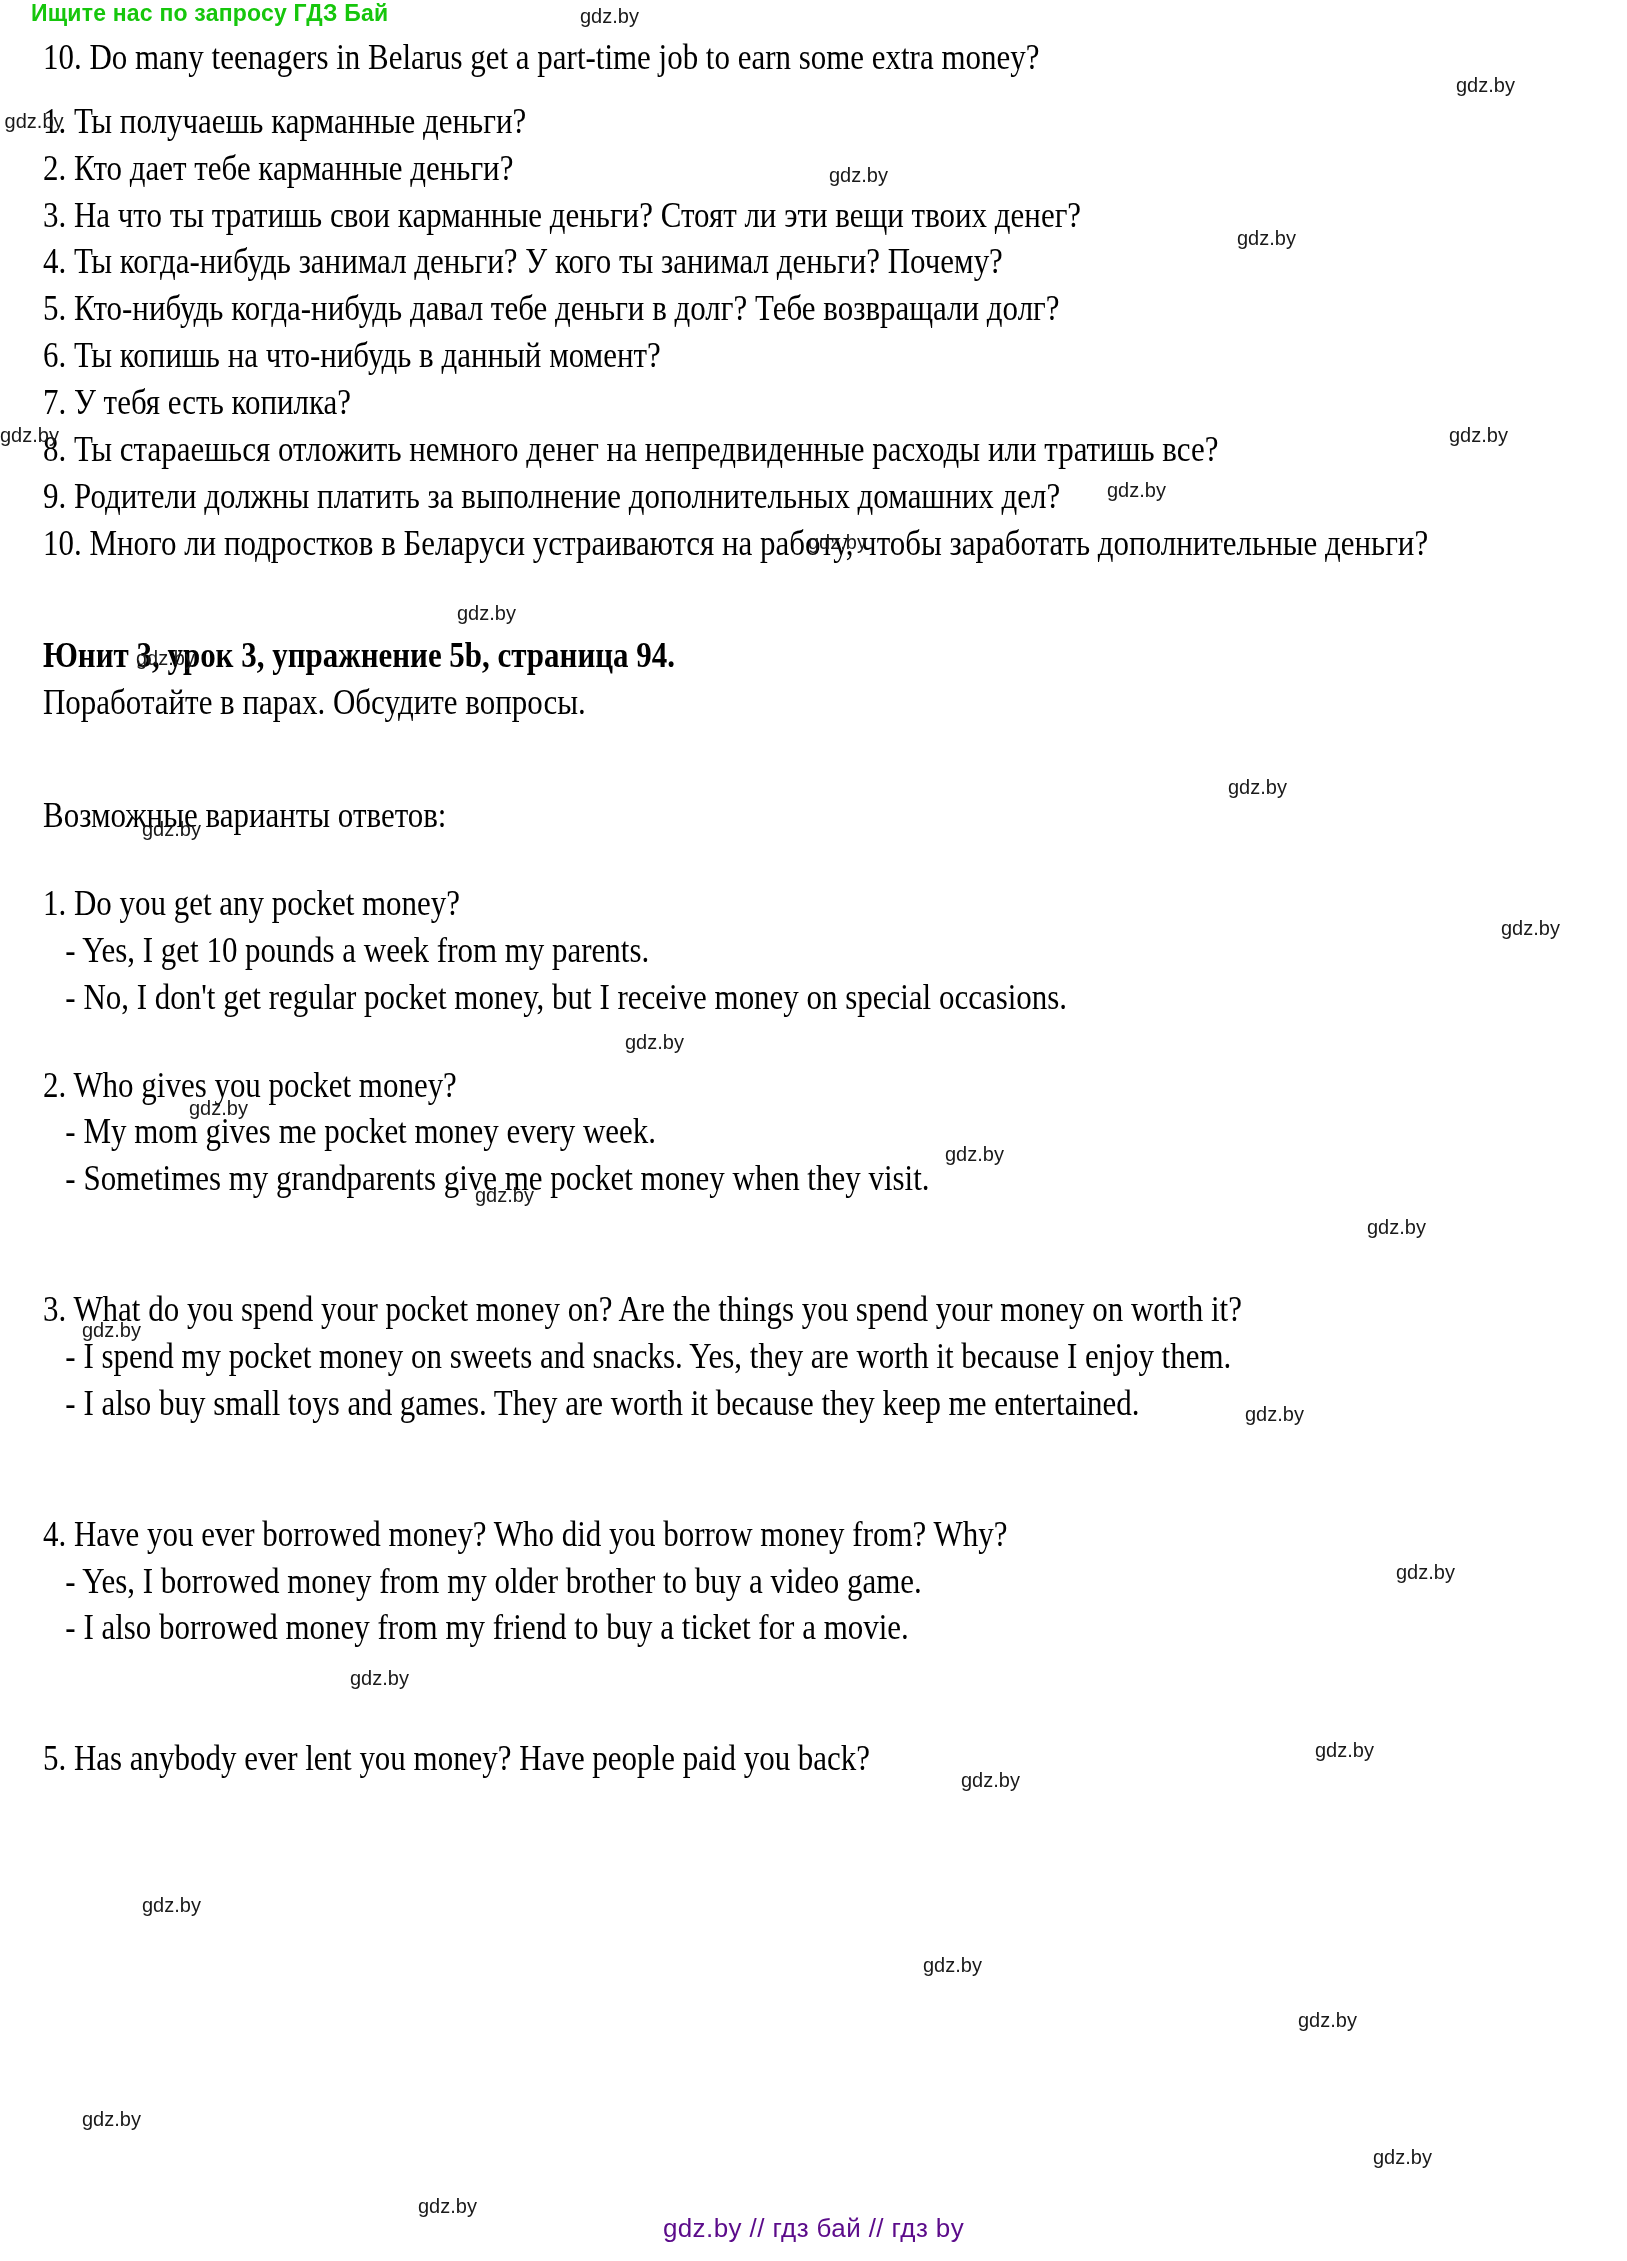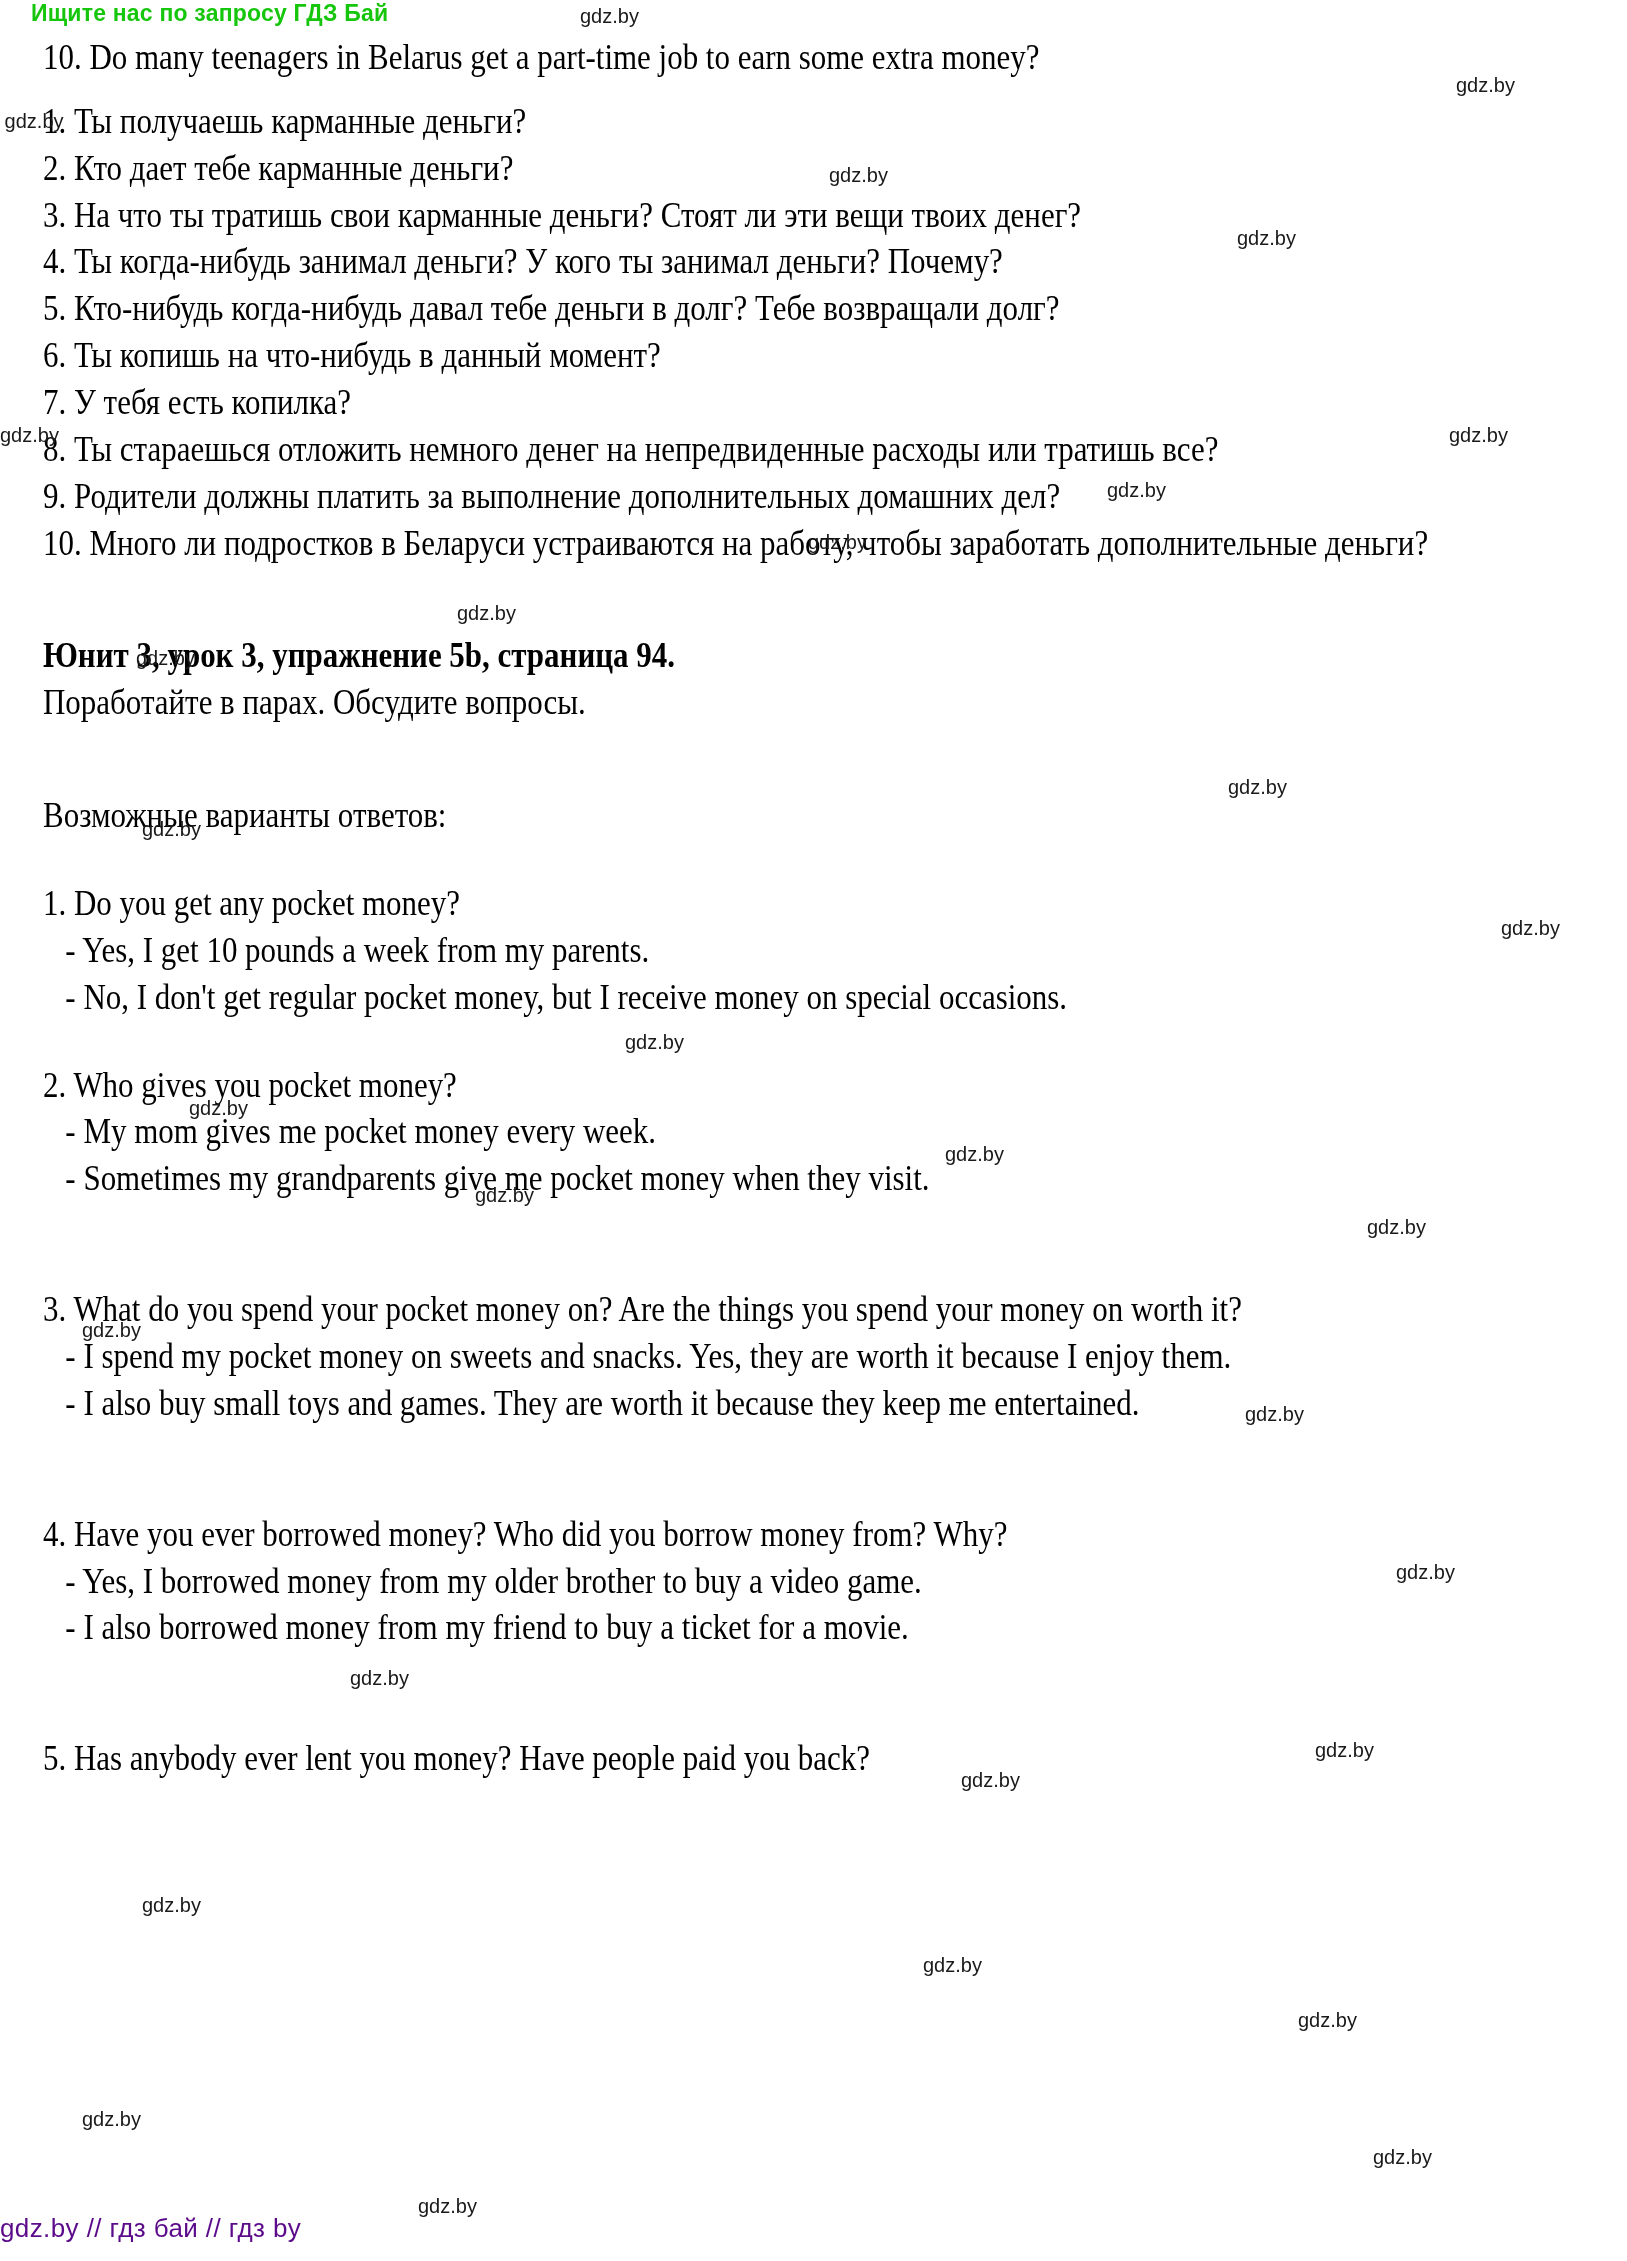--- a/index.html
+++ b/index.html
@@ -83,20 +83,21 @@
   .gap-md { height: 41px; }
   .gap-lg { height: 66px; }
   .gap-xl { height: 84px; }
 
   
   .footer {
     position: absolute;
     left: 0;
     bottom: 17px;
     width: 100%;
+    text-align: center;
     font-family: "Liberation Sans", "DejaVu Sans", sans-serif;
     font-size: 26px;
     color: #5b0b8a;
     z-index: 6;
   }
   .footer span { letter-spacing: 0.4px; }
 </style>
 </head>
 <body>
 

